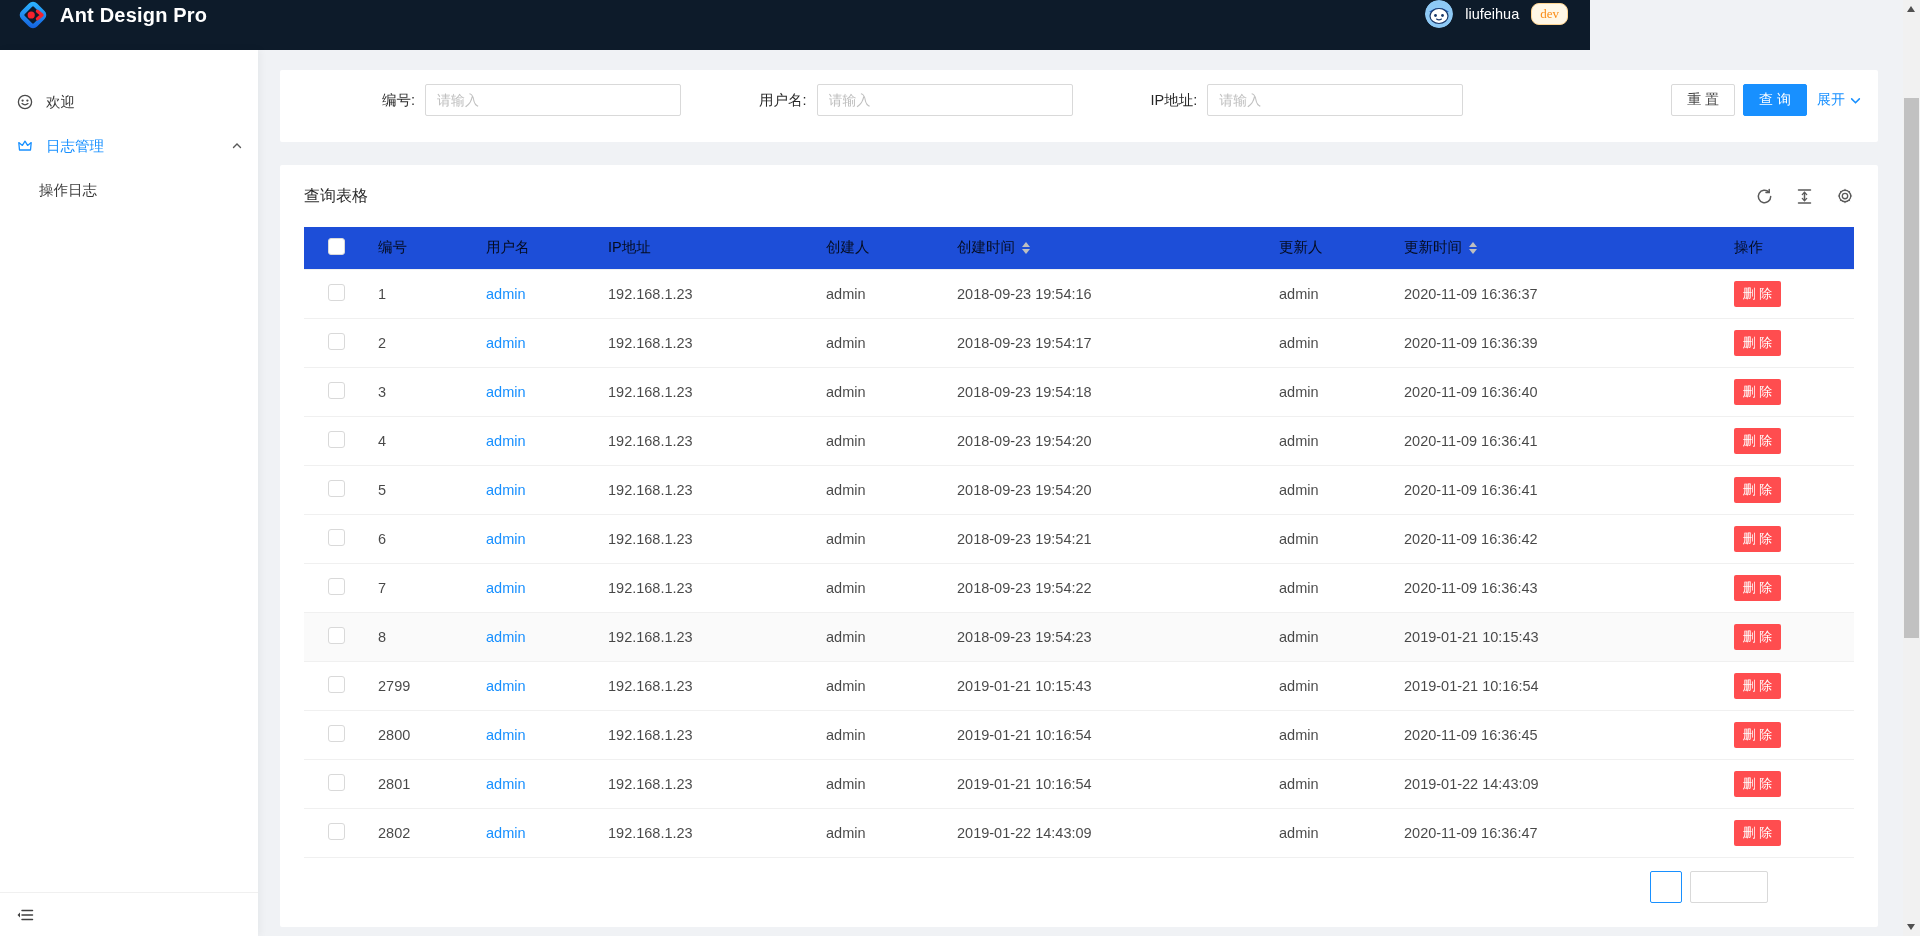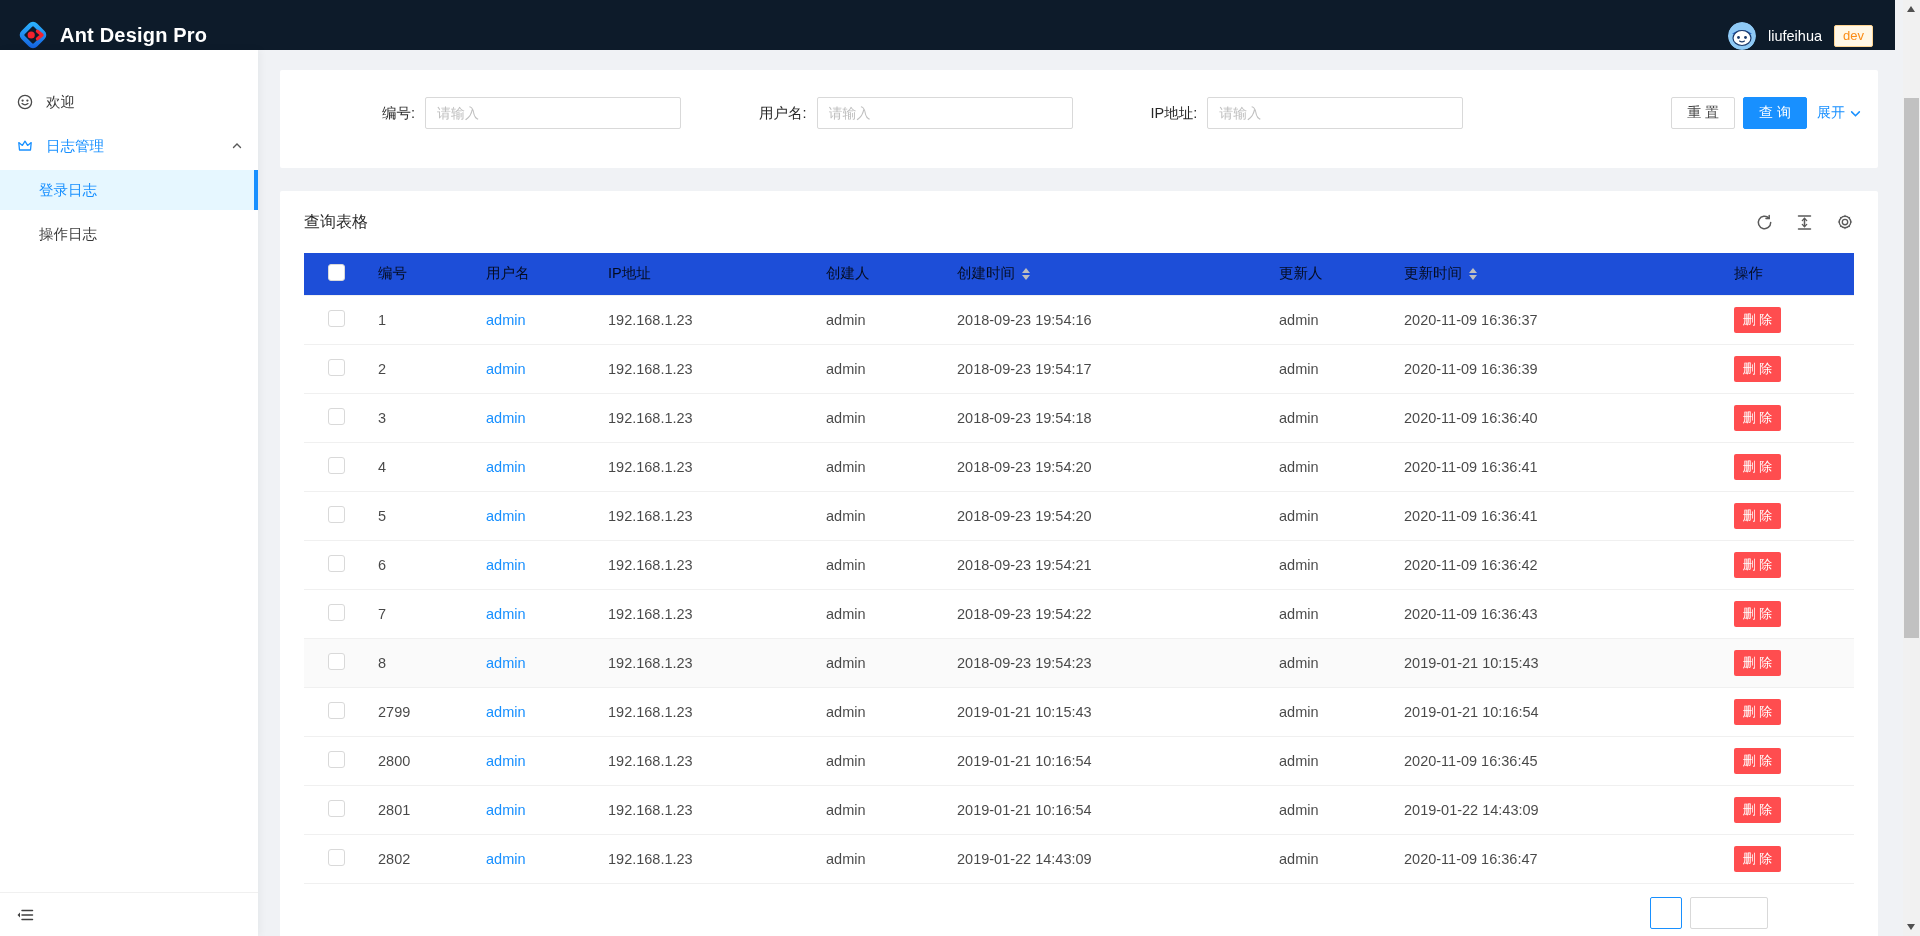--- a/index.html
+++ b/index.html
@@ -4,31 +4,31 @@
 <style>
   * { margin:0; padding:0; box-sizing:border-box; }
   html,body { width:1920px; height:936px; overflow:hidden; }
   body {
     font-family:"Liberation Sans","DejaVu Sans",sans-serif;
     background:#f0f2f5; position:relative; color:rgba(0,0,0,.85);
   }
 
   
   .header {
-    position:absolute; top:0; left:0; width:1895px; height:50px;
-    background:#0d1b2a; display:flex; align-items:flex-end; padding:0 22px 0 18px;
+    position:absolute; top:0; left:0; width:1590px; height:50px;
+    background:#0d1b2a; display:flex; align-items:flex-start; padding:0 22px 0 18px;
   }
   .logo-wrap { display:flex; align-items:center; gap:12px; }
   .logo-title { color:#fff; font-size:20px; font-weight:bold; letter-spacing:.2px; }
   .header-right { margin-left:auto; display:flex; align-items:center; gap:12px; }
   .avatar { width:28px; height:28px; border-radius:50%; overflow:hidden; }
   .user-name { color:#fff; font-size:14.5px; }
   .dev-tag {
     background:#fff7e6; border:1px solid #ffd591; color:#fa8c16;
-    font-size:13px; line-height:16px; padding:2px 8px; border-radius:2px;
+    font-size:13px; line-height:16px; padding:2px 8px; border-radius:8px;font-family:Liberation Serif, serif;
   }
 
   
   .sidebar {
     position:absolute; top:50px; left:0; width:258px; bottom:0; background:#fff;
     box-shadow:2px 0 8px rgba(29,35,41,.05); display:flex; flex-direction:column; z-index:2;
   }
   .menu { flex:1; padding-top:8px;margin-top:20px; }
   .menu-item {
     height:40px; margin:4px 0; display:flex; align-items:center;
@@ -39,21 +39,21 @@
   .menu-item.active-parent { color:#1890ff; }
   .menu-child { height:40px; margin:4px 0; display:flex; align-items:center; padding-left:39px; font-size:14.5px; color:rgba(0,0,0,.78); cursor:pointer; }
   .menu-child.selected { background:#e6f7ff; color:#1890ff; border-right:4px solid #1890ff; }
   .sidebar-footer { height:44px; border-top:1px solid #f0f0f0; display:flex; align-items:center; padding-left:16px; }
 
   
   .content { position:absolute; left:258px; top:50px; right:17px; bottom:-200px; padding:20px 25px 0 22px; }
   .card { background:#fff; border-radius:2px; }
 
   
-  .search-card { height:98px; display:flex; align-items:center; padding:0 17px 12px 24px; margin-bottom:23px; }
+  .search-card { height:72px; display:flex; align-items:center; padding:0 17px 12px 24px; margin-bottom:23px; }
   .form-group { display:flex; align-items:center; margin-left:78px; }
   .form-label { font-size:14.5px; color:rgba(0,0,0,.85); margin-right:10px; white-space:nowrap; }
   .form-input {
     width:256px; height:32px; border:1px solid #d9d9d9; border-radius:2px;
     padding:0 11px; font-size:14px; color:rgba(0,0,0,.65); outline:none;
     font-family:"Liberation Sans","DejaVu Sans",sans-serif;
   }
   .form-input::placeholder { color:#bfbfbf; }
   .form-actions { margin-left:auto; display:flex; align-items:center; }
   .btn { height:32px; border-radius:2px; font-size:14px; padding:0 15px; cursor:pointer;
@@ -153,23 +153,20 @@
         <svg width="16" height="16" viewBox="0 0 16 16" fill="none" stroke="#1890ff" stroke-width="1.3">
           <path d="M2.5 12 L1.8 4.6 L5.4 7.4 L8 3.2 L10.6 7.4 L14.2 4.6 L13.5 12 Z" stroke-linejoin="round"></path>
         </svg>
       </span>
       <span>日志管理</span>
       <span class="arrow">
         <svg width="10" height="10" viewBox="0 0 10 10" fill="none" stroke="#595959" stroke-width="1.4" stroke-linecap="round">
             <path d="M1.5 6.5 L5 3 L8.5 6.5"></path>
           </svg>
       </span>
-    </div>
-    <div class="menu-child selected">
-      <span>登录日志</span>
     </div>
     <div class="menu-child">
       <span>操作日志</span>
     </div>
   </div>
   <div class="sidebar-footer">
     <span style="display:inline-flex">
       <svg width="18" height="18" viewBox="0 0 18 18" stroke="#404040" stroke-width="1.5" stroke-linecap="round">
         <line x1="6" y1="4.5" x2="16.5" y2="4.5"></line>
         <line x1="6" y1="9" x2="16.5" y2="9"></line>

